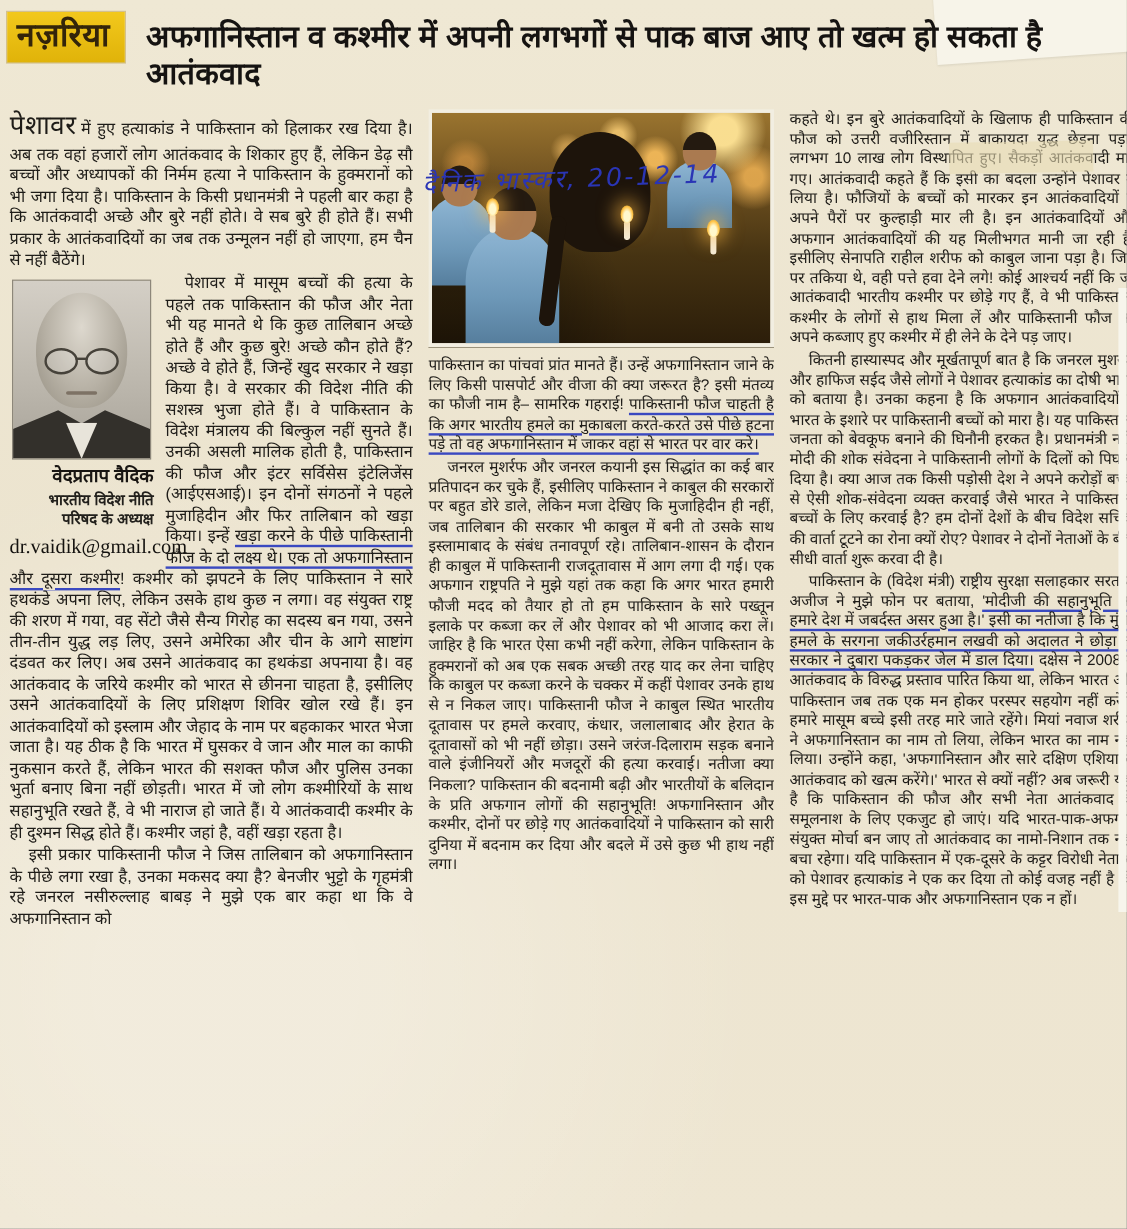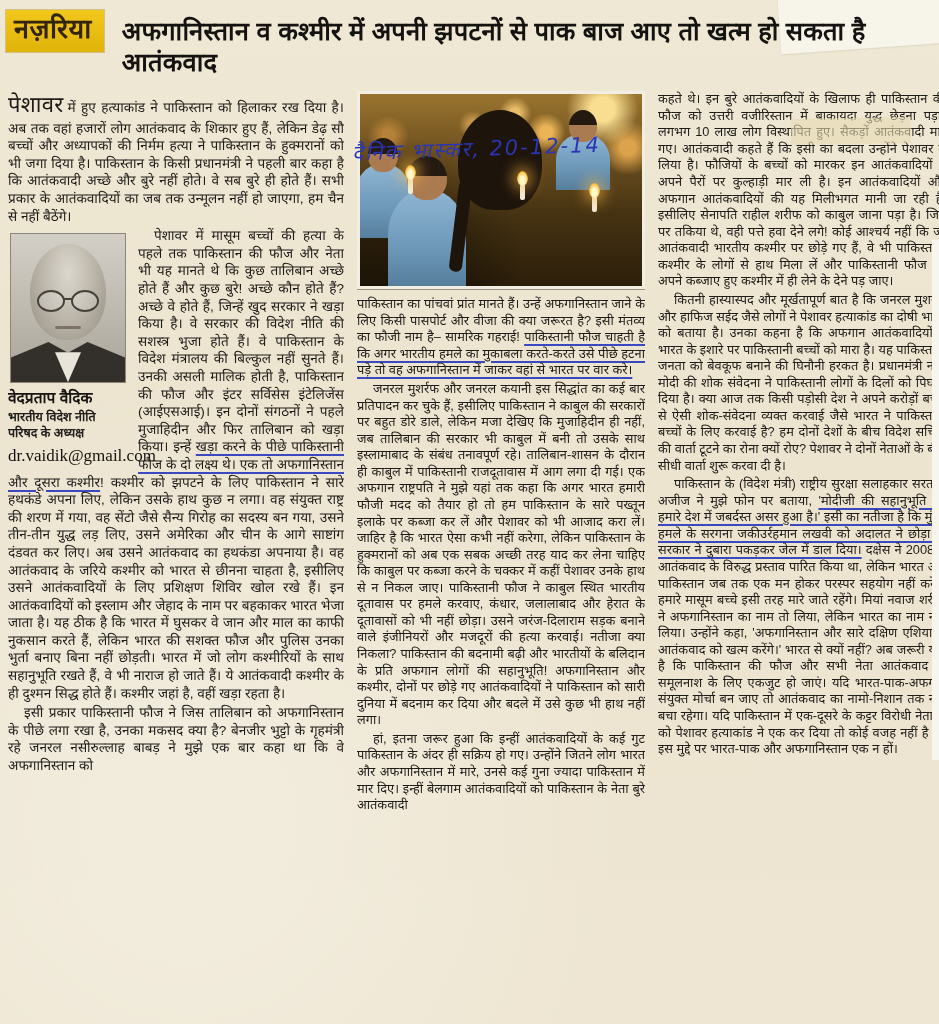--- a/index.html
+++ b/index.html
@@ -59,21 +59,21 @@
   .pen-underline{
     text-decoration:underline;
     text-decoration-color:#3a49c0;
     text-decoration-thickness:1.6px;
     text-underline-offset:2.5px;
   }
 
   
   .author-box{
     float:left;width:120px;margin:6px 10px 2px 0;
-    text-align:left;
+    text-align:right;
   }
   .portrait{
     position:relative;width:114px;height:148px;margin:0 auto;
     background:linear-gradient(180deg,#d4cfc6 0%,#bdb8ae 55%,#a8a399 100%);
     border:1px solid #8d877a;overflow:hidden;
   }
   .portrait .head{
     position:absolute;left:50%;top:10px;transform:translateX(-50%);
     width:76px;height:96px;border-radius:50% 50% 46% 46%;
     background:radial-gradient(ellipse at 50% 30%,#ddd8ce 0%,#b7b1a5 55%,#948e81 100%);
@@ -145,21 +145,21 @@
 </head>
 <body>
 
 <div class="page">
   <div class="patch-tear"></div>
   <div class="patch-fold"></div>
   <div class="edge-right"></div>
 
   <div class="masthead">
     <div class="kicker">नज़रिया</div>
-    <div class="strip-headline">अफगानिस्तान व कश्मीर में अपनी झपटनों से पाक बाज आए तो खत्म हो सकता है आतंकवाद</div>
+    <div class="strip-headline">अफगानिस्तान व कश्मीर में अपनी लगभगों से पाक बाज आए तो खत्म हो सकता है आतंकवाद</div>
   </div>
 
 
   <div class="handwriting">दैनिक भास्कर, 20-12-14</div>
   <div class="annotation-tick"></div>
 
   <div class="columns">
 
     <div class="col col1">
       <p class="p">
@@ -218,21 +218,20 @@
           <div class="body"></div>
         </div>
         <div class="candle" style="left:232px;bottom:74px;"></div>
         <div class="flame" style="left:229px;bottom:88px;"></div>
       </div>
 
       <p class="p">
         <span>पाकिस्तान का पांचवां प्रांत मानते हैं। उन्हें अफगानिस्तान जाने के लिए किसी पासपोर्ट और वीजा की क्या जरूरत है? इसी मंतव्य का फौजी नाम है– सामरिक गहराई! </span><span class="pen-underline">पाकिस्तानी फौज चाहती है कि अगर भारतीय हमले का मुकाबला करते-करते उसे पीछे हटना पड़े तो वह अफगानिस्तान में जाकर वहां से भारत पर वार करे।</span>
       </p>
       <p class="p indent">जनरल मुशर्रफ और जनरल कयानी इस सिद्धांत का कई बार प्रतिपादन कर चुके हैं, इसीलिए पाकिस्तान ने काबुल की सरकारों पर बहुत डोरे डाले, लेकिन मजा देखिए कि मुजाहिदीन ही नहीं, जब तालिबान की सरकार भी काबुल में बनी तो उसके साथ इस्लामाबाद के संबंध तनावपूर्ण रहे। तालिबान-शासन के दौरान ही काबुल में पाकिस्तानी राजदूतावास में आग लगा दी गई। एक अफगान राष्ट्रपति ने मुझे यहां तक कहा कि अगर भारत हमारी फौजी मदद को तैयार हो तो हम पाकिस्तान के सारे पख्तून इलाके पर कब्जा कर लें और पेशावर को भी आजाद करा लें। जाहिर है कि भारत ऐसा कभी नहीं करेगा, लेकिन पाकिस्तान के हुक्मरानों को अब एक सबक अच्छी तरह याद कर लेना चाहिए कि काबुल पर कब्जा करने के चक्कर में कहीं पेशावर उनके हाथ से न निकल जाए। पाकिस्तानी फौज ने काबुल स्थित भारतीय दूतावास पर हमले करवाए, कंधार, जलालाबाद और हेरात के दूतावासों को भी नहीं छोड़ा। उसने जरंज-दिलाराम सड़क बनाने वाले इंजीनियरों और मजदूरों की हत्या करवाई। नतीजा क्या निकला? पाकिस्तान की बदनामी बढ़ी और भारतीयों के बलिदान के प्रति अफगान लोगों की सहानुभूति! अफगानिस्तान और कश्मीर, दोनों पर छोड़े गए आतंकवादियों ने पाकिस्तान को सारी दुनिया में बदनाम कर दिया और बदले में उसे कुछ भी हाथ नहीं लगा।</p>
-      <p class="p indent">हां, इतना जरूर हुआ कि इन्हीं आतंकवादियों के कई गुट पाकिस्तान के अंदर ही सक्रिय हो गए। उन्होंने जितने लोग भारत और अफगानिस्तान में मारे, उनसे कई गुना ज्यादा पाकिस्तान में मार दिए। इन्हीं बेलगाम आतंकवादियों को पाकिस्तान के नेता बुरे आतंकवादी</p>
     </div>
 
     <div class="col col3">
       <p class="p">कहते थे। इन बुरे आतंकवादियों के खिलाफ ही पाकिस्तान की फौज को उत्तरी वजीरिस्तान में बाकायदा युद्ध छेड़ना पड़ा। लगभग 10 लाख लोग विस्थापित हुए। सैकड़ों आतंकवादी मारे गए। आतंकवादी कहते हैं कि इसी का बदला उन्होंने पेशावर में लिया है। फौजियों के बच्चों को मारकर इन आतंकवादियों ने अपने पैरों पर कुल्हाड़ी मार ली है। इन आतंकवादियों और अफगान आतंकवादियों की यह मिलीभगत मानी जा रही है, इसीलिए सेनापति राहील शरीफ को काबुल जाना पड़ा है। जिन पर तकिया थे, वही पत्ते हवा देने लगे! कोई आश्चर्य नहीं कि जो आतंकवादी भारतीय कश्मीर पर छोड़े गए हैं, वे भी पाकिस्तानी कश्मीर के लोगों से हाथ मिला लें और पाकिस्तानी फौज को अपने कब्जाए हुए कश्मीर में ही लेने के देने पड़ जाए।</p>
       <p class="p indent">कितनी हास्यास्पद और मूर्खतापूर्ण बात है कि जनरल मुशर्रफ और हाफिज सईद जैसे लोगों ने पेशावर हत्याकांड का दोषी भारत को बताया है। उनका कहना है कि अफगान आतंकवादियों ने भारत के इशारे पर पाकिस्तानी बच्चों को मारा है। यह पाकिस्तानी जनता को बेवकूफ बनाने की घिनौनी हरकत है। प्रधानमंत्री नरेंद्र मोदी की शोक संवेदना ने पाकिस्तानी लोगों के दिलों को पिघला दिया है। क्या आज तक किसी पड़ोसी देश ने अपने करोड़ों बच्चों से ऐसी शोक-संवेदना व्यक्त करवाई जैसे भारत ने पाकिस्तानी बच्चों के लिए करवाई है? हम दोनों देशों के बीच विदेश सचिवों की वार्ता टूटने का रोना क्यों रोए? पेशावर ने दोनों नेताओं के बीच सीधी वार्ता शुरू करवा दी है।</p>
       <p class="p indent">
         <span>पाकिस्तान के (विदेश मंत्री) राष्ट्रीय सुरक्षा सलाहकार सरताज अजीज ने मुझे फोन पर बताया, </span><span class="pen-underline">'मोदीजी की सहानुभूति का हमारे देश में जबर्दस्त असर हुआ है।' इसी का नतीजा है कि मुंबई हमले के सरगना जकीउर्रहमान लखवी को अदालत ने छोड़ा तो सरकार ने दुबारा पकड़कर जेल में डाल दिया।</span><span> दक्षेस ने 2008 में आतंकवाद के विरुद्ध प्रस्ताव पारित किया था, लेकिन भारत और पाकिस्तान जब तक एक मन होकर परस्पर सहयोग नहीं करेंगे, हमारे मासूम बच्चे इसी तरह मारे जाते रहेंगे। मियां नवाज शरीफ ने अफगानिस्तान का नाम तो लिया, लेकिन भारत का नाम नहीं लिया। उन्होंने कहा, 'अफगानिस्तान और सारे दक्षिण एशिया से आतंकवाद को खत्म करेंगे।' भारत से क्यों नहीं? अब जरूरी यही है कि पाकिस्तान की फौज और सभी नेता आतंकवाद के समूलनाश के लिए एकजुट हो जाएं। यदि भारत-पाक-अफगान संयुक्त मोर्चा बन जाए तो आतंकवाद का नामो-निशान तक नहीं बचा रहेगा। यदि पाकिस्तान में एक-दूसरे के कट्टर विरोधी नेताओं को पेशावर हत्याकांड ने एक कर दिया तो कोई वजह नहीं है कि इस मुद्दे पर भारत-पाक और अफगानिस्तान एक न हों।</span>
       </p>
     </div>
 

